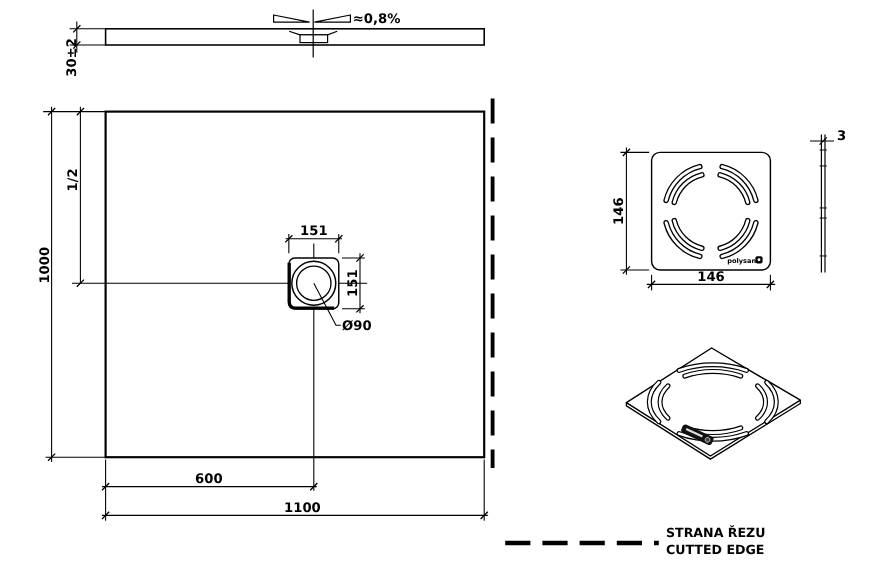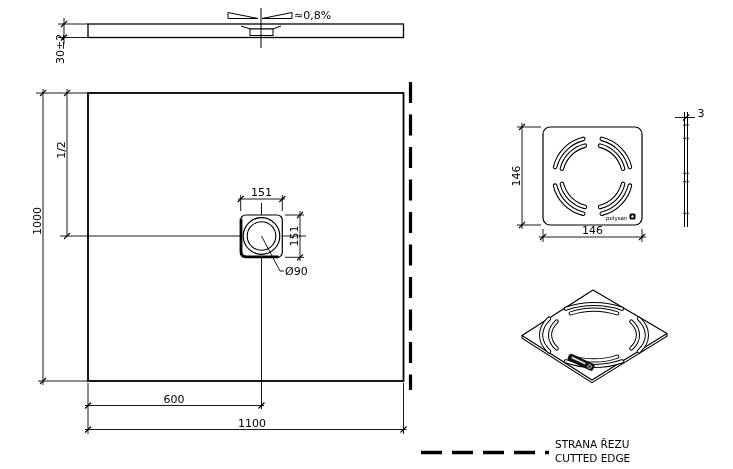--- a/index.html
+++ b/index.html
@@ -1,16 +1,16 @@
 <!DOCTYPE html>
 <html><head>
 <meta charset="utf-8">
 <style>
   html,body{margin:0;padding:0;background:#fff;}
-  #stage{position:relative;width:733px;height:469px;background:#fff;overflow:hidden;}
+  #stage{position:relative;width:733px;height:469px;background:#fff;overflow:hidden;font-weight:bold;}
   svg{display:block;}
   text{font-family:"DejaVu Sans","Liberation Sans",sans-serif;fill:#000;}
   .dim{font-size:11px;}
   .small{font-size:10.5px;}
   .tiny{font-size:5.5px;}
   .ln{stroke:#000;fill:none;}
 </style>
 </head>
 <body>
 

